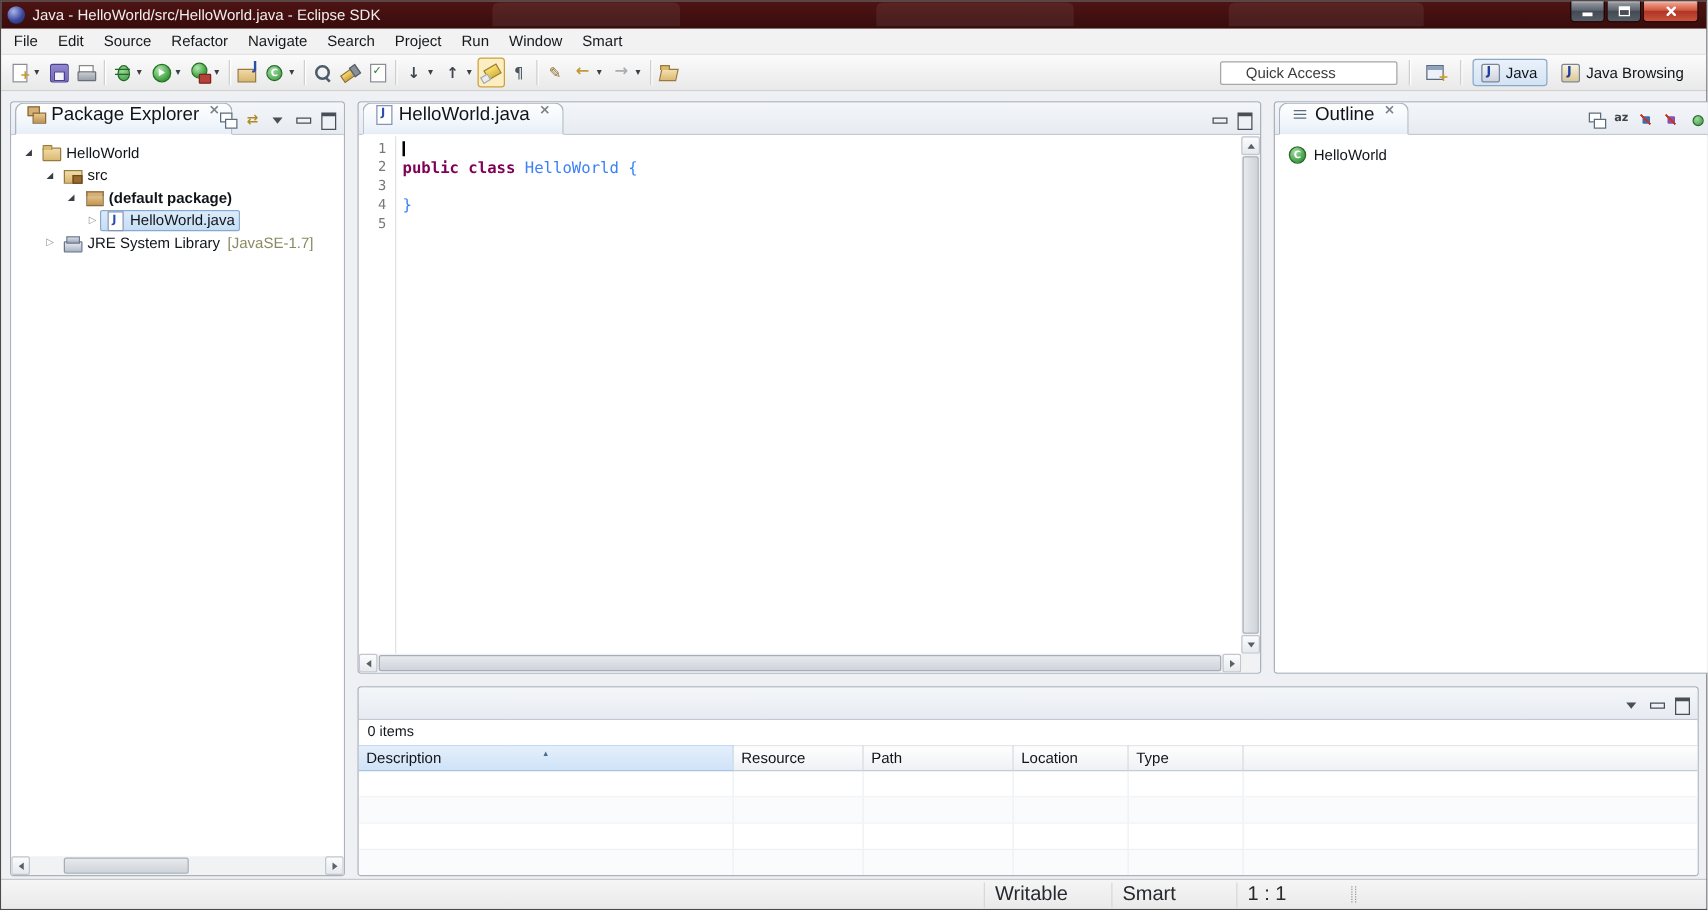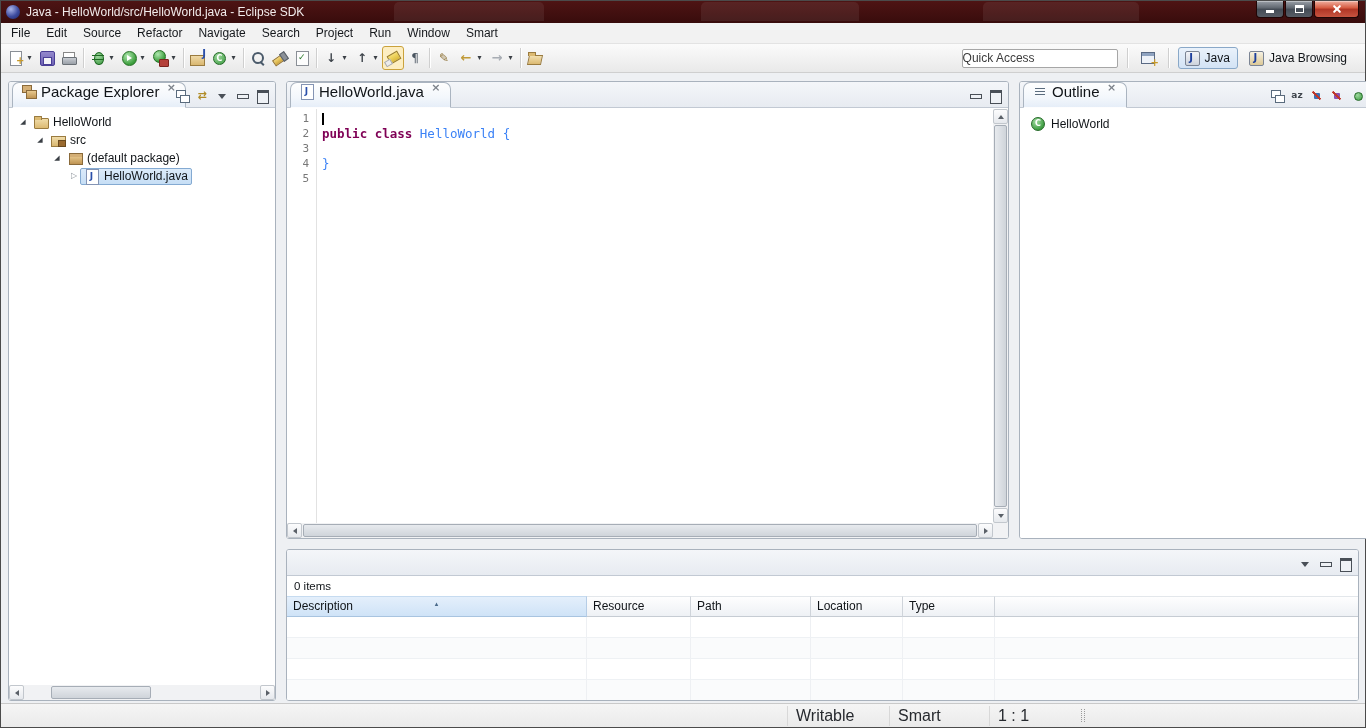--- a/index.html
+++ b/index.html
@@ -27,21 +27,21 @@
 .menubar{position:absolute;left:0;top:22px;right:0;height:21px;background:#f2f2f2;border-bottom:1px solid #e3e3e3;display:flex;align-items:center;padding-left:2px}
 .menu-item{padding:2px 8px;color:#15181c}
 .toolbar{position:absolute;left:0;top:43px;right:0;height:29px;background:linear-gradient(#fbfbfb,#e9e9e9);border-bottom:1px solid #cfcfcf;display:flex;align-items:center}
 .tb-left{display:flex;align-items:center;padding-left:4px;flex:1;min-width:0}
 .tb-btn{display:inline-flex;align-items:center;height:24px;padding:0 1px;border:1px solid transparent;border-radius:3px}
 .tb-btn.pressed{background:#fdeec2;border-color:#caa23c}
 .tb-sep{width:1px;height:20px;background:#cfcfcf;box-shadow:1px 0 0 #fff;margin:0 3px;flex:none}
 .dd{width:9px;height:24px}
 .dd::after{content:"▾";display:block;text-align:center;font-size:8px;line-height:24px;color:#3a3f45}
 .tb-right{display:flex;align-items:center;gap:6px;padding-right:10px}
-.quick-access{width:156px;height:19px;border:1px solid #a6a6a6;border-radius:2px;font:12px "Liberation Sans",sans-serif;padding:0 0;color:#6d28d9;background:#fff}
+.quick-access{width:142px;height:19px;border:1px solid #a6a6a6;border-radius:2px;font:12px "Liberation Sans",sans-serif;padding:0 20px;color:#6d28d9;background:#fff}
 .quick-access::placeholder{color:#3c3c3c;opacity:1}
 .persp-wrap{display:inline-flex;gap:4px;align-items:center}
 .persp-btn{display:inline-flex;align-items:center;gap:4px;height:22px;padding:0 7px 0 4px;border:1px solid transparent;border-radius:3px}
 .persp-btn.active{background:linear-gradient(#eaf2fb,#d3e3f5);border-color:#89a8c8}
 .persp-label{white-space:nowrap}
 
 
 .ico{width:18px;height:18px;position:relative;display:inline-block;flex:none;font-family:"DejaVu Sans",sans-serif}
 .ico::before,.ico::after{position:absolute}
 .ico-new::before{content:"";left:3px;top:2px;width:10px;height:13px;background:#fff;border:1px solid #8a8f96}
@@ -369,32 +369,40 @@
                 <span class="tree-label">HelloWorld</span>
               </span>
             </div>
             <div class="tree-row" style="padding-left: 25px;">
               <span class="twisty expanded"></span>
               <span class="node-box">
                 <span class="tico tico-src-folder"></span>
                 <span class="tree-label">src</span>
               </span>
             </div>
-            <div class="tree-row" style="padding-left: 42px;">
+            <div class="tree-row" style="padding-left: 42px; font-weight: bold;">
               <span class="twisty expanded"></span>
               <span class="node-box">
                 <span class="tico tico-package"></span>
                 <span class="tree-label">(default package)</span>
               </span>
             </div>
             <div class="tree-row" style="padding-left: 59px;">
               <span class="twisty collapsed"></span>
               <span class="node-box selected">
                 <span class="tico tico-java-file"></span>
                 <span class="tree-label">HelloWorld.java</span>
+              </span>
+            </div>
+            <div class="tree-row" style="padding-left: 25px;">
+              <span class="twisty collapsed"></span>
+              <span class="node-box">
+                <span class="tico tico-library"></span>
+                <span class="tree-label">JRE System Library</span>
+                <span class="tree-decor"> [JavaSE-1.7]</span>
               </span>
             </div>
           </div>
         <div class="hscroll">
           <span class="sbtn left"></span>
           <span class="sthumb pe-thumb"></span>
           <span class="sbtn right"></span>
         </div>
       </div>
     </section>

